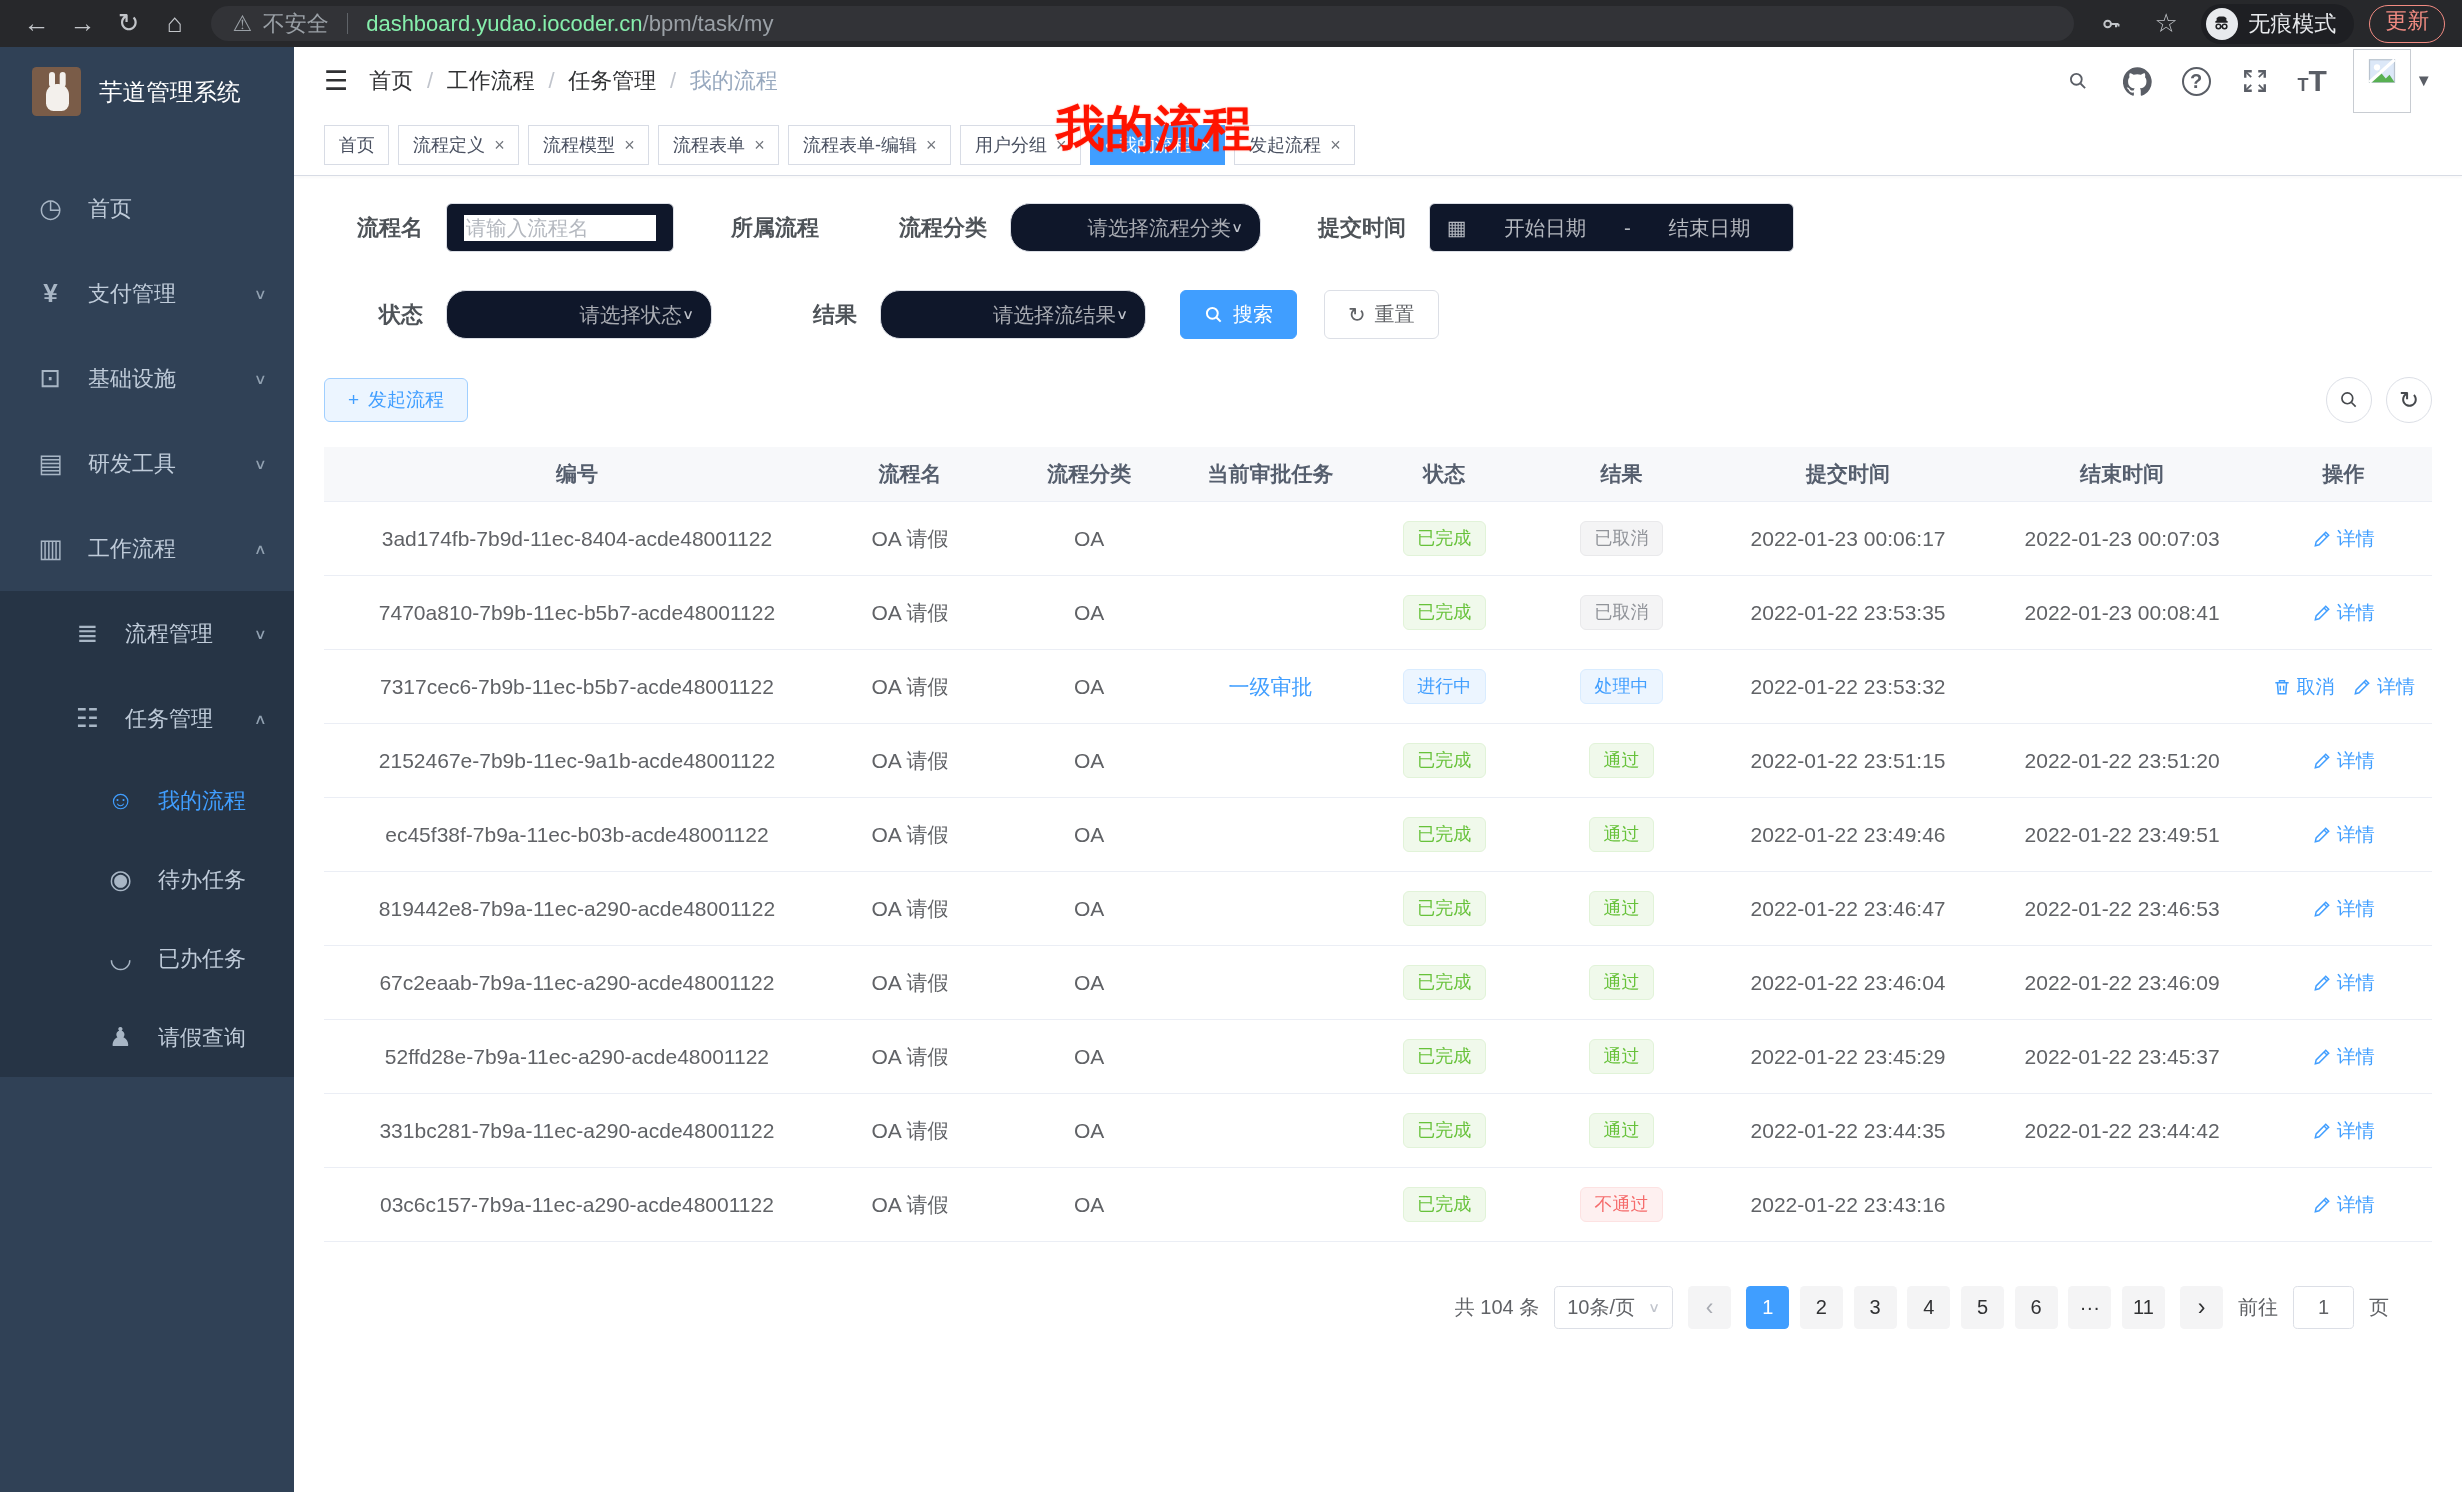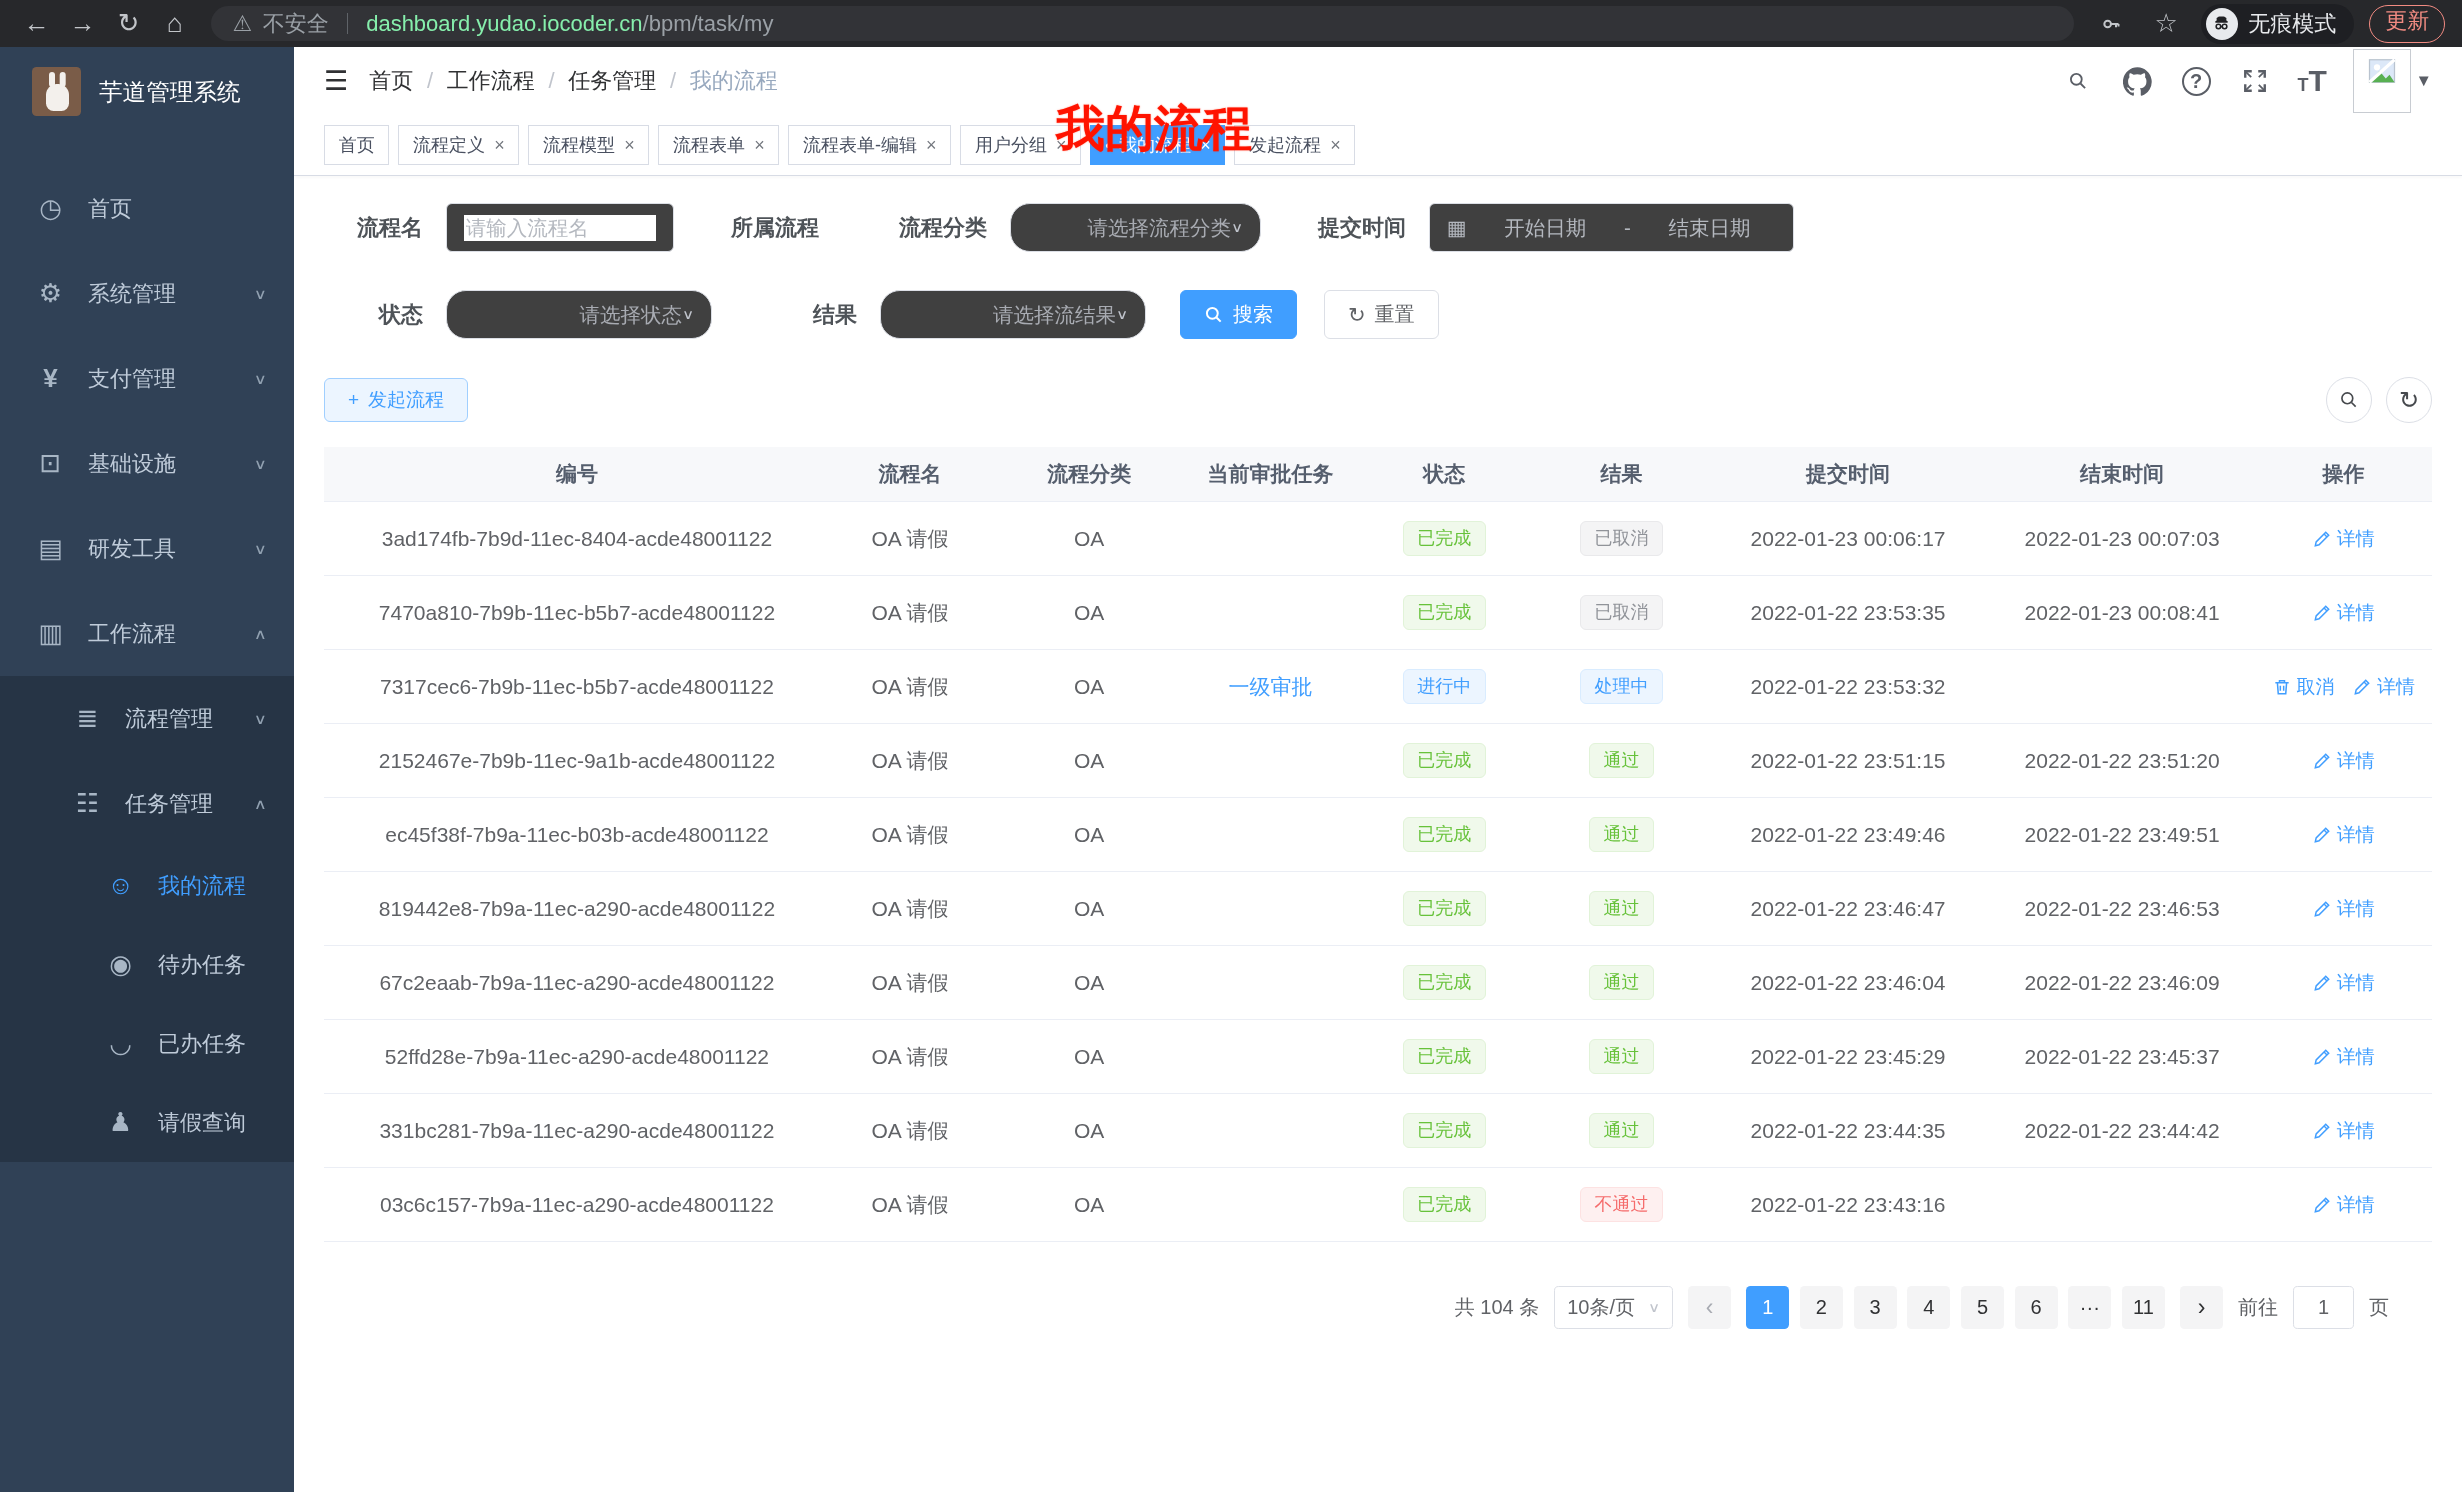--- a/index.html
+++ b/index.html
@@ -80,21 +80,21 @@
   .tab{height:40px;border:0.8px solid #d8dce5;background:#fff;color:#495060;display:flex;align-items:center;
     padding:0 13.7px;font-size:18px;gap:7.6px;cursor:pointer;white-space:nowrap;}
   .tab-dot{font-size:10.7px;line-height:1;}
   .tab-close{font-size:18px;color:#74787f;margin-left:1.5px;}
   .tab.active{background:#409eff;border-color:#409eff;color:#fff;}
   .tab.active .tab-close{color:#fff;}
 
   .content{padding:27px 30px 0 30px;flex:1;display:flex;flex-direction:column;}
   .frow{display:flex;align-items:center;margin-bottom:38px;}
   .flabel{width:99px;text-align:right;font-size:22px;font-weight:700;color:#4e5358;margin-right:23px;flex:0 0 auto;}
-  .finput{height:49px;border:0.8px solid #dcdfe6;border-radius:6px;background:#404040;display:flex;align-items:center;
+  .finput{height:49px;border:0.8px solid #dcdfe6;border-radius:6px;background:#0f172a;display:flex;align-items:center;
     padding:0 16.7px;font-size:20.5px;color:#a8abb2;}
   .finput input{border:none;outline:none;width:100%;font-size:20.5px;color:#606266;font-family:inherit;}
   .finput input::placeholder{color:#b4b8bf;}
   .fsel{justify-content:flex-end;cursor:pointer;border-radius:20px;}
   .sel-arrow{color:#c0c4cc;font-size:16.7px;transform:scaleY(.8);}
   .gap{width:46px;flex:0 0 auto;}
   .daterange{width:365px;gap:12px;color:#b4b8bf;}
   .cal-icon{color:#b4b8bf;font-size:21px;}
   .btn{height:49px;border-radius:6px;display:flex;align-items:center;justify-content:center;gap:9px;
     font-size:20px;cursor:pointer;border:0.8px solid #dcdfe6;background:#fff;color:#606266;padding:0 23px;}
@@ -189,25 +189,20 @@
   <div class="sidebar">
     <div class="logo-row">
       <div class="logo-img"></div>
       <div class="logo-title">芋道管理系统</div>
     </div>
     <div class="menu">
       <div class="mi">
           <span class="mi-icon dashboard"></span>
           <span class="mi-label">首页</span>
           <span class="chev"></span>
-        </div>
-        <div class="mi">
-          <span class="mi-icon gear"></span>
-          <span class="mi-label">系统管理</span>
-          <span class="chev down"></span>
         </div>
         <div class="mi">
           <span class="mi-icon yen"></span>
           <span class="mi-label">支付管理</span>
           <span class="chev down"></span>
         </div>
         <div class="mi">
           <span class="mi-icon monitor"></span>
           <span class="mi-label">基础设施</span>
           <span class="chev down"></span>

